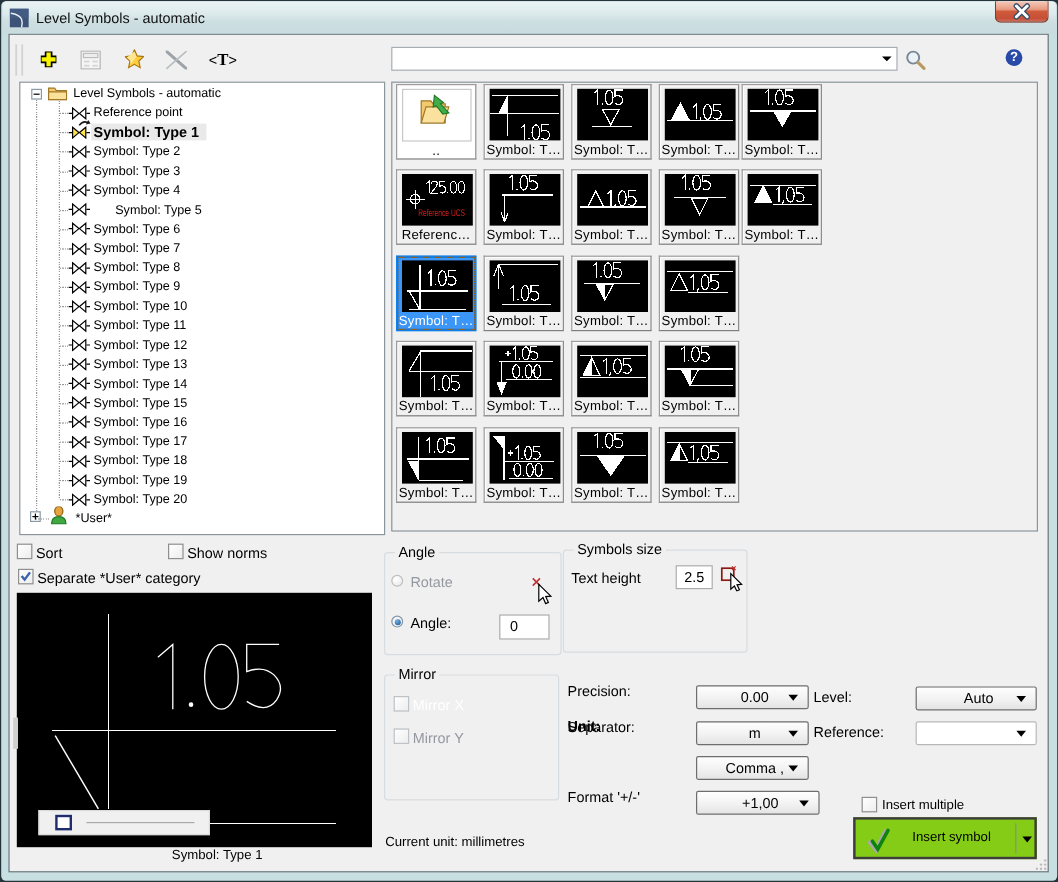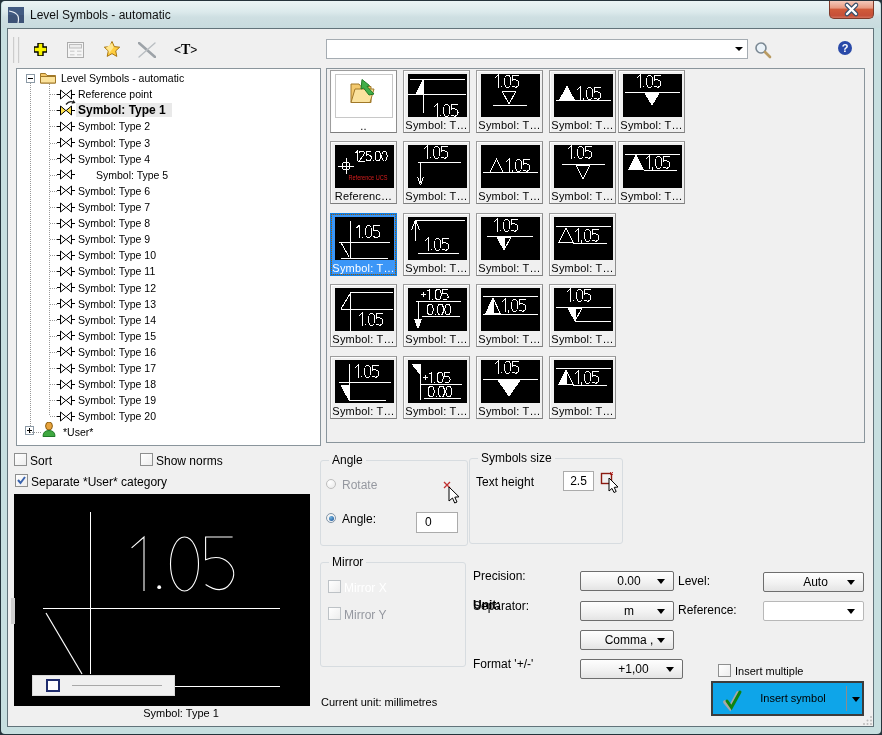--- a/index.html
+++ b/index.html
@@ -641,21 +641,21 @@
 <div class="abs lab" style="left:473px;top:657px;">Format '+/-'</div>
 <div class="combo" style="left:579.5px;top:659.3px;width:103px;">+1,00<div class="arr"></div></div>
 <div class="abs lab" style="left:678px;top:574px;">Level:</div>
 <div class="combo" style="left:762.5px;top:571.5px;width:101px;">Auto<div class="arr"></div></div>
 <div class="abs lab" style="left:678px;top:603px;">Reference:</div>
 <div class="combo" style="left:762.5px;top:601px;width:101px;background:#FFF;border-color:#B8B8B8;">
     <div class="arr"></div>
   </div>
 <div class="cb" style="left:718px;top:664px;"></div>
 <div class="abs lab" style="left:735px;top:665px;font-size:11px;">Insert multiple</div>
-<div class="abs" style="left:711px;top:681px;width:153px;height:35px;background:#0ea5e9;border:2px solid #3C3C3C;">
+<div class="abs" style="left:711px;top:681px;width:153px;height:35px;background:#84cc16;border:2px solid #3C3C3C;">
     <svg style="position:absolute;left:9px;top:6px" width="24" height="24">
  <path d="M3,13 L8,19 L16,4" fill="none" stroke="#A8A8A8" stroke-width="3.8" stroke-linecap="round"></path>
  <path d="M5,12 L9.5,18.5 L18,3" fill="none" stroke="#0F830F" stroke-width="3" stroke-linecap="round"></path>
 </svg>
     <div style="position:absolute;left:30px;top:9px;width:100px;text-align:center;font-size:11px;">Insert symbol</div>
     <div style="position:absolute;left:133px;top:3px;width:1px;height:25px;background:#8C8C8C;"></div>
     <div style="position:absolute;left:139px;top:14px;width:0;height:0;border-left:4.5px solid transparent;border-right:4.5px solid transparent;border-top:5px solid #000;"></div>
   </div>
 <div class="abs lab" style="left:321px;top:696px;font-size:11px;">Current unit: millimetres</div>
 <svg class="abs" style="left:863px;top:715px" width="10" height="10">

